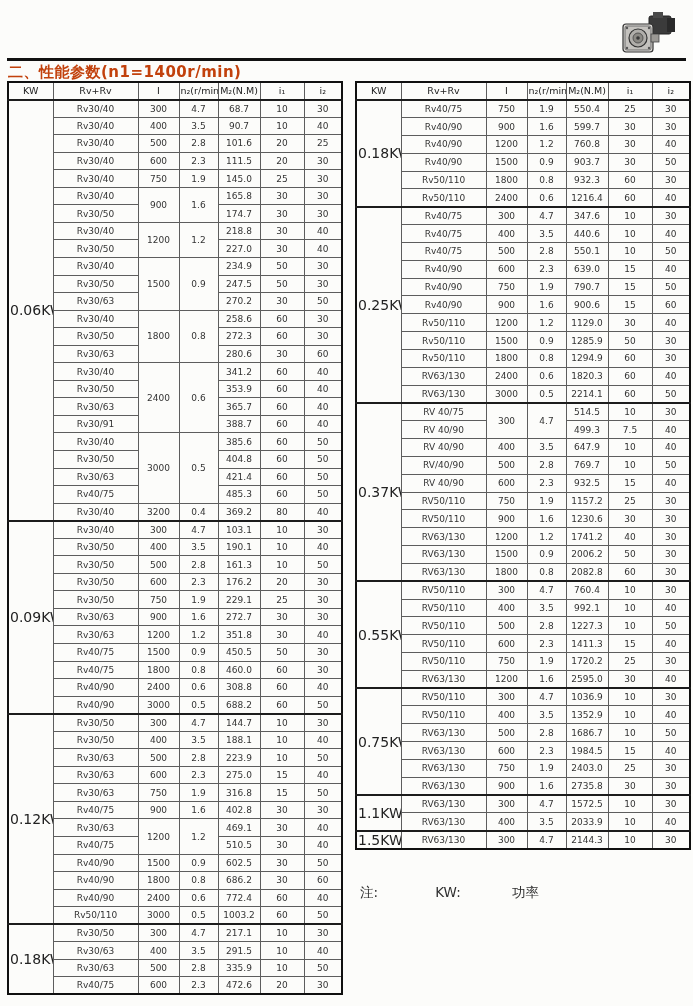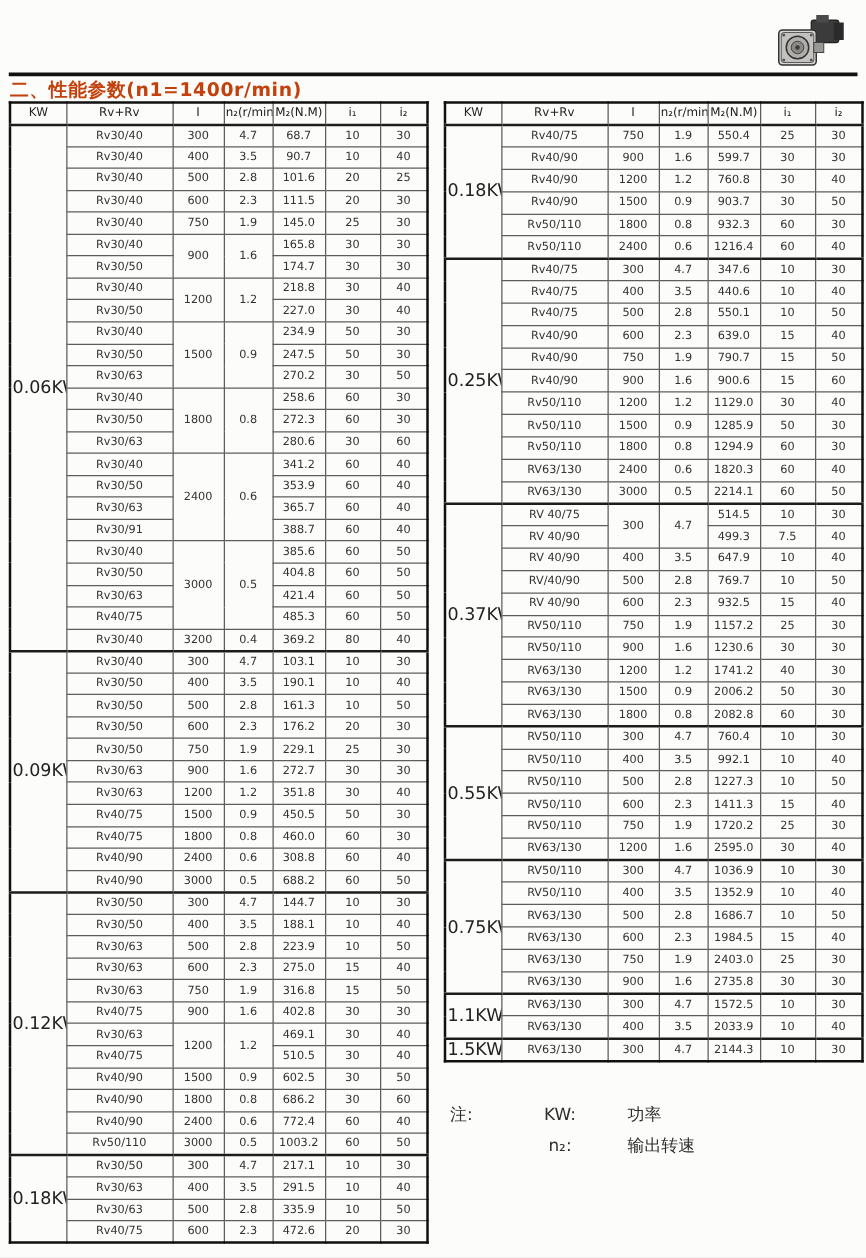--- a/index.html
+++ b/index.html
@@ -38,21 +38,21 @@
   .data-table td.kw { font-size:14px; color:#222; }
   #table-left  tr { height:17.55px; }
   #table-right tr { height:17.83px; }
   #notes {
     position:absolute; left:360px; top:880px;
     font-size:13.5px; color:#2f2f2f; line-height:25px;
   }
   .note-row { display:flex; }
   .note-prefix { width:34px; }
   .note-term { width:108px; text-align:center; }
-  .note-def  { }
+  .note-def  { margin-left:10px; }
 </style>
 </head>
 <body>
 
 <div id="page">
 
   <svg id="gear-photo" viewBox="0 0 66 50" xmlns="http://www.w3.org/2000/svg">
 
     <rect x="34" y="8" width="22" height="18" rx="2" fill="#3b3b3b" stroke="#222" stroke-width="1"></rect>
     <rect x="52" y="10" width="8" height="14" fill="#2a2a2a"></rect>
@@ -852,20 +852,15 @@
         </tr>
       </tbody>
     </table>
 
   <div id="notes">
       <div class="note-row">
         <span class="note-prefix">注:</span>
         <span class="note-term">KW:</span>
         <span class="note-def">功率</span>
       </div>
-      <div class="note-row">
-        <span class="note-prefix"></span>
-        <span class="note-term">n₂:</span>
-        <span class="note-def">输出转速</span>
-      </div>
     </div>
 
 </div>
 
 </body></html>

